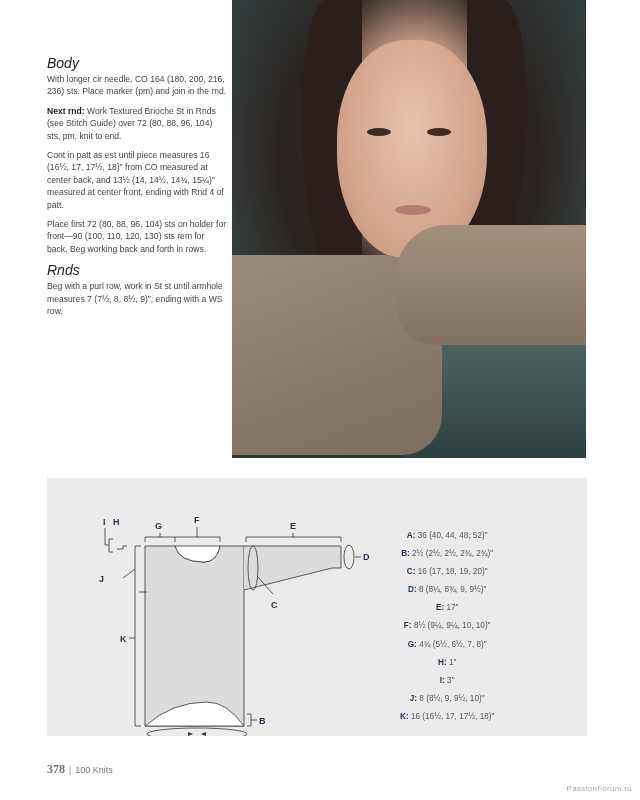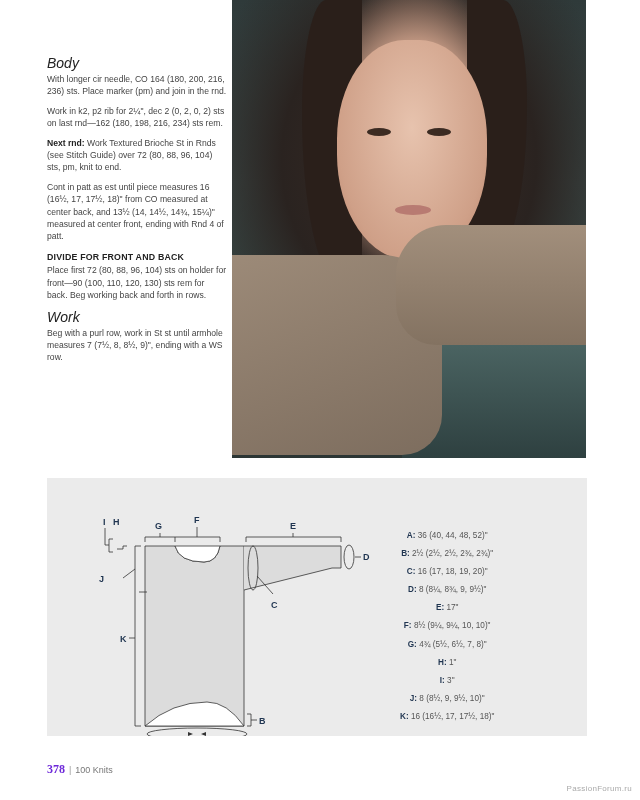--- a/index.html
+++ b/index.html
@@ -20,37 +20,35 @@
   .photo .window{position:absolute;left:170px;top:330px;width:184px;height:128px;background:linear-gradient(180deg,#4e6866,#2e4040);}
   .photo .face{position:absolute;left:105px;top:40px;width:150px;height:220px;border-radius:45% 45% 48% 48%;background:radial-gradient(ellipse at 50% 40%,#e7c3ae,#cfa088 70%,#b8856d);}
   .photo .eye{position:absolute;width:24px;height:8px;background:#3b2b22;border-radius:50%;top:128px;}
   .photo .lips{position:absolute;left:163px;top:205px;width:36px;height:10px;background:#b87b72;border-radius:50%;}
   .photo .hair-l{position:absolute;left:70px;top:0;width:60px;height:280px;background:#2a1f1a;border-radius:40% 0 0 60%;}
   .photo .hair-r{position:absolute;left:235px;top:0;width:60px;height:260px;background:#2a1f1a;border-radius:0 40% 60% 0;}
   .schematic{position:absolute;left:47px;top:478px;width:540px;height:258px;background:#ebebeb;}
   .legend{position:absolute;left:400px;top:527px;font-size:8.2px;line-height:18.1px;color:#555;text-align:center;}
   .legend .row b{color:#1f3450;}
   .footer{position:absolute;left:47px;top:762px;font-size:9px;color:#777;}
-  .footer .pnum{font-family:"Liberation Serif",serif;font-weight:bold;font-size:12px;color:#6d28d9;}
+  .footer .pnum{font-family:"Liberation Serif",serif;font-weight:bold;font-size:12px;color:#737373;}
   .footer .sep{margin:0 4px;color:#999;}
   .watermark{position:absolute;right:8px;top:784px;font-size:8px;color:#aaa;letter-spacing:.3px;text-align:center;}
   svg text{font-family:"Liberation Sans",sans-serif;font-weight:bold;font-size:9px;fill:#1f3450;}
 </style>
 </head>
 <body>
 
 <div class="textcol">
   <h2>Body</h2>
   <p>With longer cir needle, CO 164 (180, 200, 216, 236) sts. Place marker (pm) and join in the rnd.</p>
-  <p>Work in k2, p2 rib for 2¼", dec 2 (0, 2, 0, 2) sts on last rnd—162 (180, 198, 216, 234) sts rem.</p>
   <p><b>Next rnd:</b><span> Work Textured Brioche St in Rnds (see Stitch Guide) over 72 (80, 88, 96, 104) sts, pm, knit to end.</span></p>
   <p>Cont in patt as est until piece measures 16 (16½, 17, 17½, 18)" from CO measured at center back, and 13½ (14, 14½, 14¾, 15¼)" measured at center front, ending with Rnd 4 of patt.</p>
-  <h3>DIVIDE FOR FRONT AND BACK</h3>
   <p>Place first 72 (80, 88, 96, 104) sts on holder for front—90 (100, 110, 120, 130) sts rem for back. Beg working back and forth in rows.</p>
-  <h2 class="sec2">Work</h2>
+  <h2 class="sec2">Rnds</h2>
   <p>Beg with a purl row, work in St st until armhole measures 7 (7½, 8, 8½, 9)", ending with a WS row.</p>
 </div>
 
 <div class="photo">
   <div class="hair-l"></div>
   <div class="hair-r"></div>
   <div class="face"></div>
   <div class="eye" style="left:135px"></div>
   <div class="eye" style="left:195px"></div>
   <div class="lips"></div>

